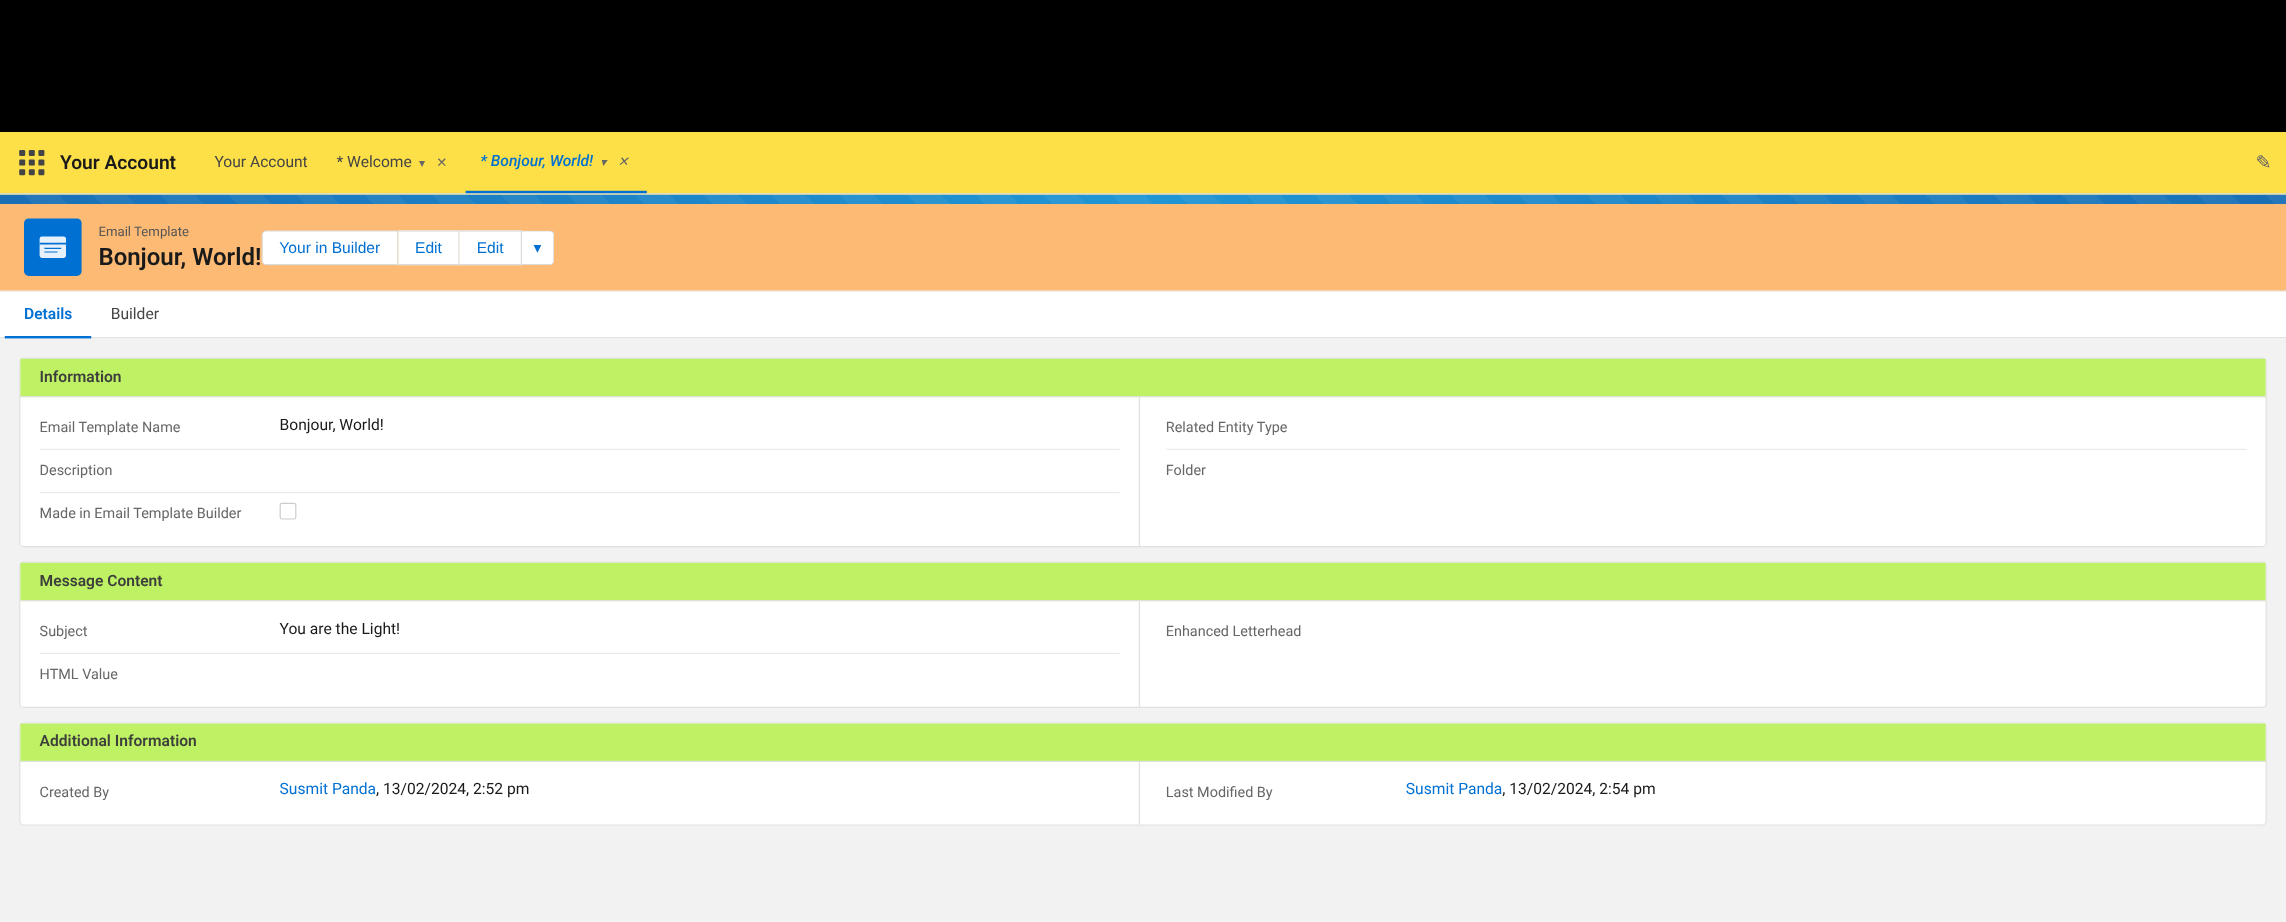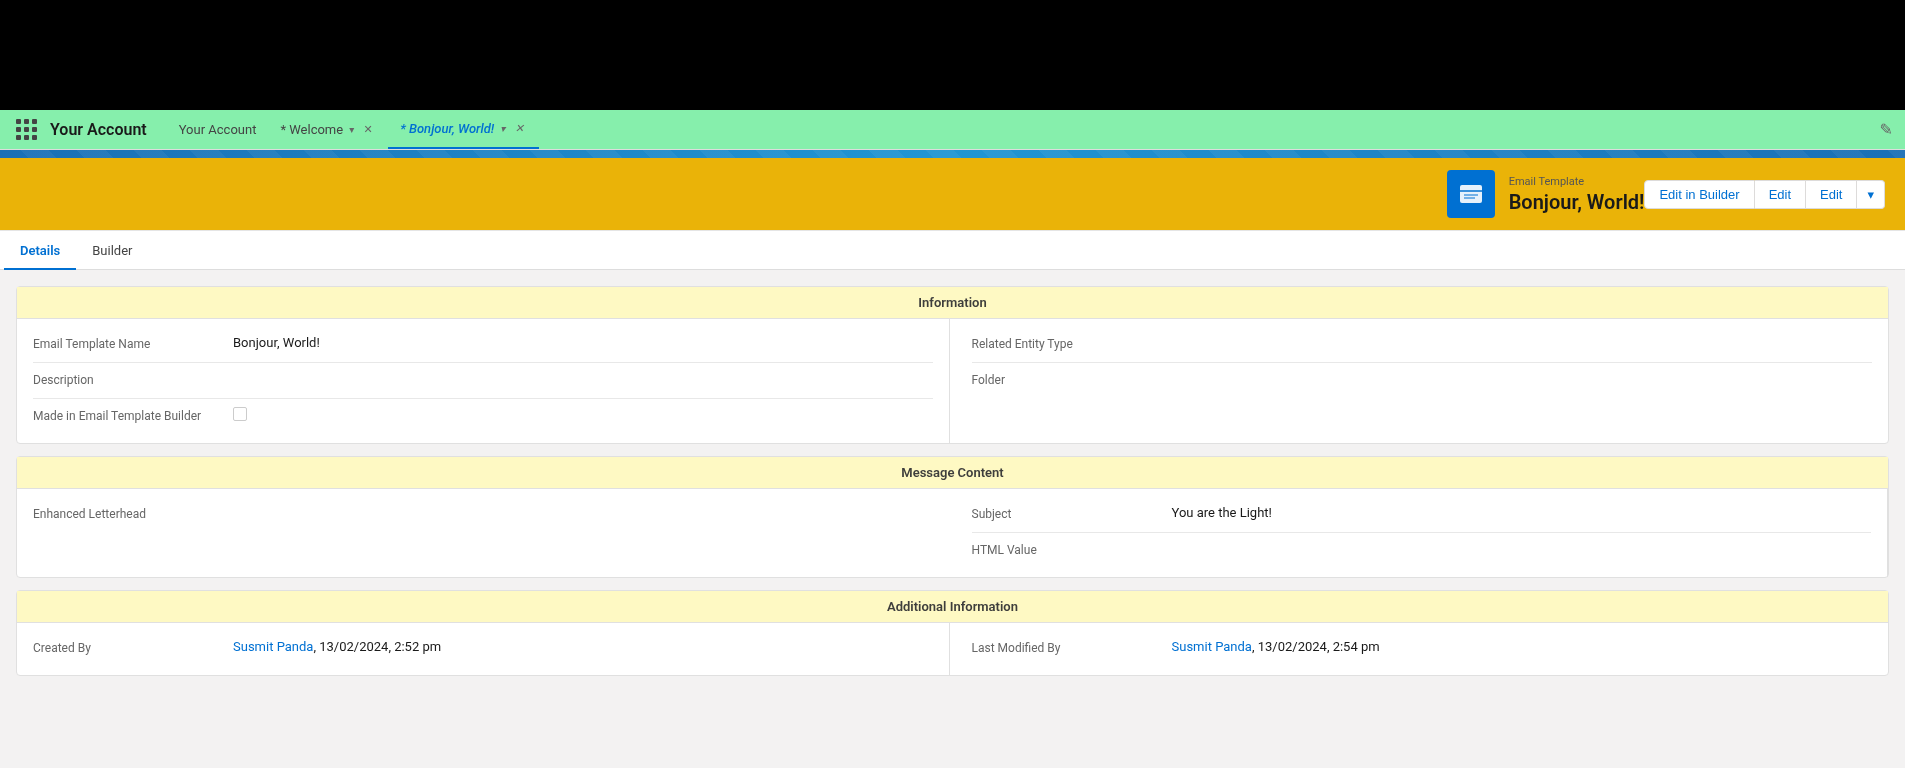--- a/index.html
+++ b/index.html
@@ -7,22 +7,22 @@
 
     
     .top-black-bar {
       background: #000;
       height: 110px;
       width: 100%;
     }
 
     
     .nav-bar {
-      background: #86efac;
-      height: 40px;
+      background: #fde047;
+      height: 52px;
       display: flex;
       align-items: center;
       padding: 0 12px;
       border-bottom: 1px solid #ddd;
       position: relative;
     }
 
     .nav-grid-icon {
       width: 28px;
       height: 28px;
@@ -113,25 +113,25 @@
         transparent,
         transparent 20px,
         rgba(255,255,255,0.05) 20px,
         rgba(255,255,255,0.05) 40px
       ), linear-gradient(135deg, #1a6fb5, #2196d3, #1a6fb5);
       height: 8px;
     }
 
     
     .record-header {
-      background: #eab308;
+      background: #fdba74;
       padding: 12px 20px;
       display: flex;
       align-items: center;
-      justify-content: flex-end;
+      justify-content: flex-start;
       border-bottom: 1px solid #e5e5e5;
     }
 
     .record-header-left {
       display: flex;
       align-items: center;
       gap: 14px;
     }
 
     .record-icon-box {
@@ -231,27 +231,26 @@
     }
 
     .section-card {
       background: #fff;
       border: 1px solid #e0e0e0;
       border-radius: 4px;
       margin-bottom: 12px;
     }
 
     .section-header {
-      background: #fef9c3;
+      background: #bef264;
       padding: 8px 16px;
       font-size: 13px;
       font-weight: 600;
       color: #3e3e3c;
       border-bottom: 1px solid #e0e0e0;
-      text-align: center;
     }
 
     .form-grid {
       display: grid;
       grid-template-columns: 1fr 1fr;
       gap: 6px;
     }
 
     .form-column {
       padding: 8px 16px;
@@ -377,21 +376,21 @@
         <line x1="7" y1="15" x2="21" y2="15" stroke="#0070d2" stroke-width="1"></line>
         <line x1="7" y1="18" x2="18" y2="18" stroke="#0070d2" stroke-width="1"></line>
       </svg>
     </div>
     <div class="record-meta">
       <span class="record-type">Email Template</span>
       <span class="record-title">Bonjour, World!</span>
     </div>
   </div>
   <div class="record-header-actions">
-    <button class="action-btn">Edit in Builder</button>
+    <button class="action-btn">Your in Builder</button>
     <button class="action-btn">Edit</button>
     <button class="action-btn">Edit</button>
     <button class="action-btn-dropdown">▾</button>
   </div>
 </div>
 
 <div class="tabs-bar">
   <div class="tab-item active">
     <span>Details</span>
   </div>
@@ -440,42 +439,42 @@
           <span class="field-label">Folder</span>
         </div>
       </div>
     </div>
   </div>
 
   <div class="section-card">
     <div class="section-header">Message Content</div>
     <div class="form-grid">
 
-      <div class="form-column">
-        <div class="form-field">
-          <span class="field-label">Enhanced Letterhead</span>
-          <div class="field-value">
-            <span class="field-value-text"></span>
-          </div>
-        </div>
-      </div>
-
       <div class="form-column left-column-divider">
         <div class="form-field">
           <span class="field-label">Subject</span>
           <div class="field-value">
             <span class="field-value-text">You are the Light!</span>
             <span class="field-edit-icon pencil-icon"></span>
           </div>
         </div>
         <div class="form-field">
           <span class="field-label">HTML Value</span>
           <div class="field-value">
             <span class="field-value-text"></span>
             <span class="field-edit-icon pencil-icon"></span>
+          </div>
+        </div>
+      </div>
+
+      <div class="form-column">
+        <div class="form-field">
+          <span class="field-label">Enhanced Letterhead</span>
+          <div class="field-value">
+            <span class="field-value-text"></span>
           </div>
         </div>
       </div>
     </div>
   </div>
 
   <div class="section-card">
     <div class="section-header">Additional Information</div>
     <div class="form-grid">
 

